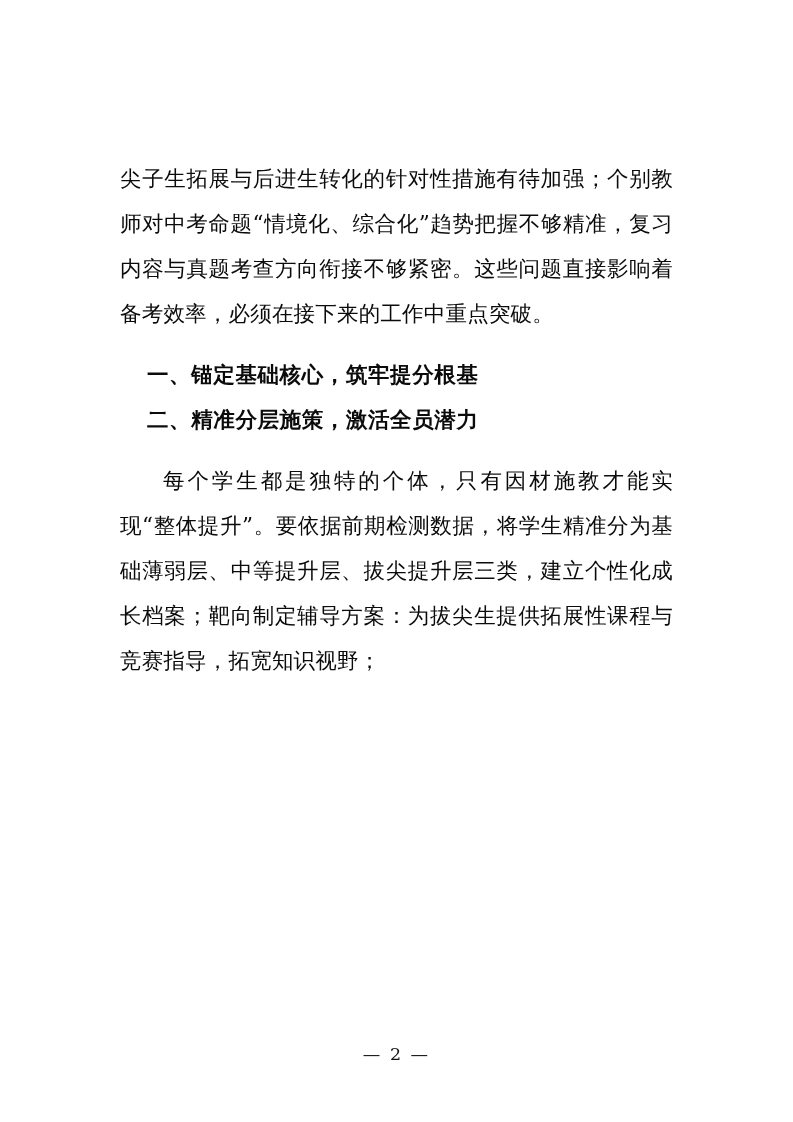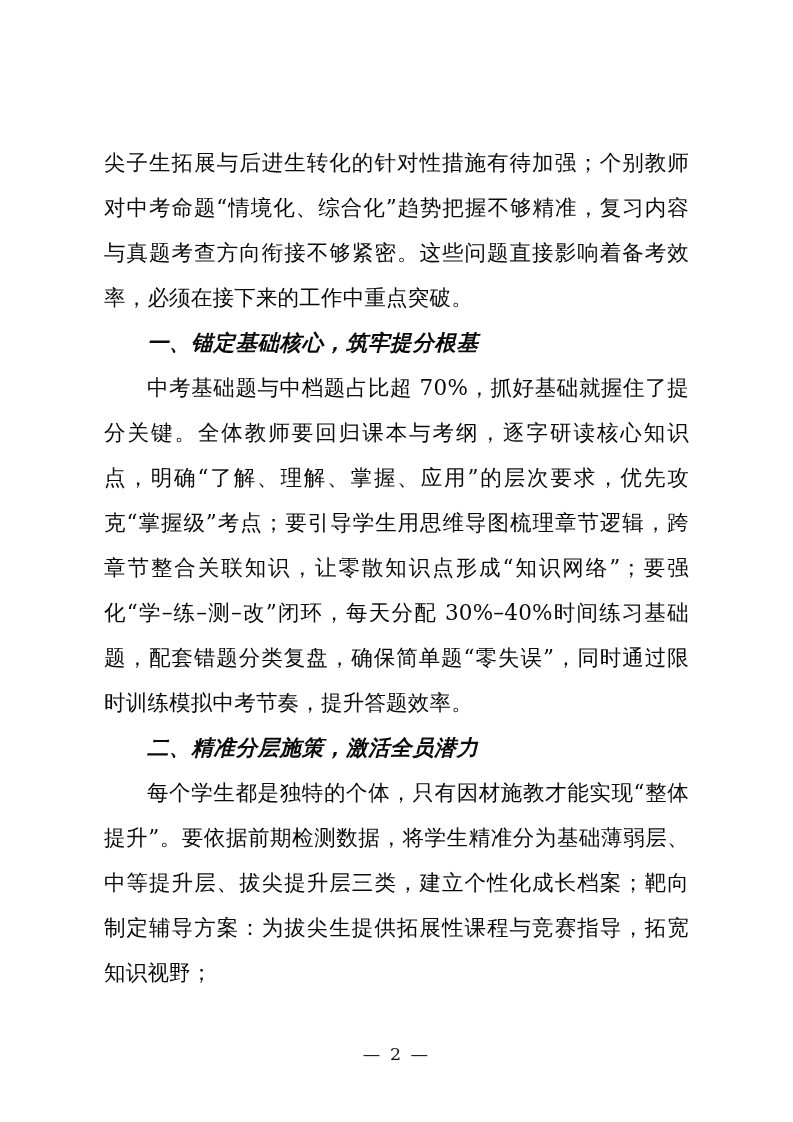--- a/index.html
+++ b/index.html
@@ -25,50 +25,48 @@
     padding: 140px 104px 60px 104px;
   }
   .doc-body {
     font-size: 21.5px;
     line-height: 45px;
     text-align: justify;
     text-justify: inter-ideograph;
     letter-spacing: 0.2px;
   }
   .para {
-    margin: 0;
+    margin: 16px;
     text-indent: 2em;
   }
   .para.first {
     text-indent: 0;
   }
   .heading {
     margin: 0;
     text-indent: 2em;
     font-weight: bold;
     letter-spacing: 0.6px;
-    font-style: italic;
   }
   .footer {
     position: absolute;
     left: 0;
     right: 0;
     bottom: 58px;
     text-align: center;
     font-size: 17.5px;
     font-family: "DejaVu Serif", "Liberation Serif", serif;
     color: #111;
     letter-spacing: 2px;
   }
 </style>
 </head>
 <body>
 
 <div class="page">
   <div class="doc-body">
     <p class="para first">尖子生拓展与后进生转化的针对性措施有待加强；个别教师对中考命题“情境化、综合化”趋势把握不够精准，复习内容与真题考查方向衔接不够紧密。这些问题直接影响着备考效率，必须在接下来的工作中重点突破。</p>
     <p class="heading">一、锚定基础核心，筑牢提分根基</p>
-    <p class="para">中考基础题与中档题占比超 70%，抓好基础就握住了提分关键。全体教师要回归课本与考纲，逐字研读核心知识点，明确“了解、理解、掌握、应用”的层次要求，优先攻克“掌握级”考点；要引导学生用思维导图梳理章节逻辑，跨章节整合关联知识，让零散知识点形成“知识网络”；要强化“学–练–测–改”闭环，每天分配 30%–40%时间练习基础题，配套错题分类复盘，确保简单题“零失误”，同时通过限时训练模拟中考节奏，提升答题效率。</p>
     <p class="heading">二、精准分层施策，激活全员潜力</p>
     <p class="para">每个学生都是独特的个体，只有因材施教才能实现“整体提升”。要依据前期检测数据，将学生精准分为基础薄弱层、中等提升层、拔尖提升层三类，建立个性化成长档案；靶向制定辅导方案：为拔尖生提供拓展性课程与竞赛指导，拓宽知识视野；</p>
   </div>
   <div class="footer">— 2 —</div>
 </div>
 
 </body></html>

